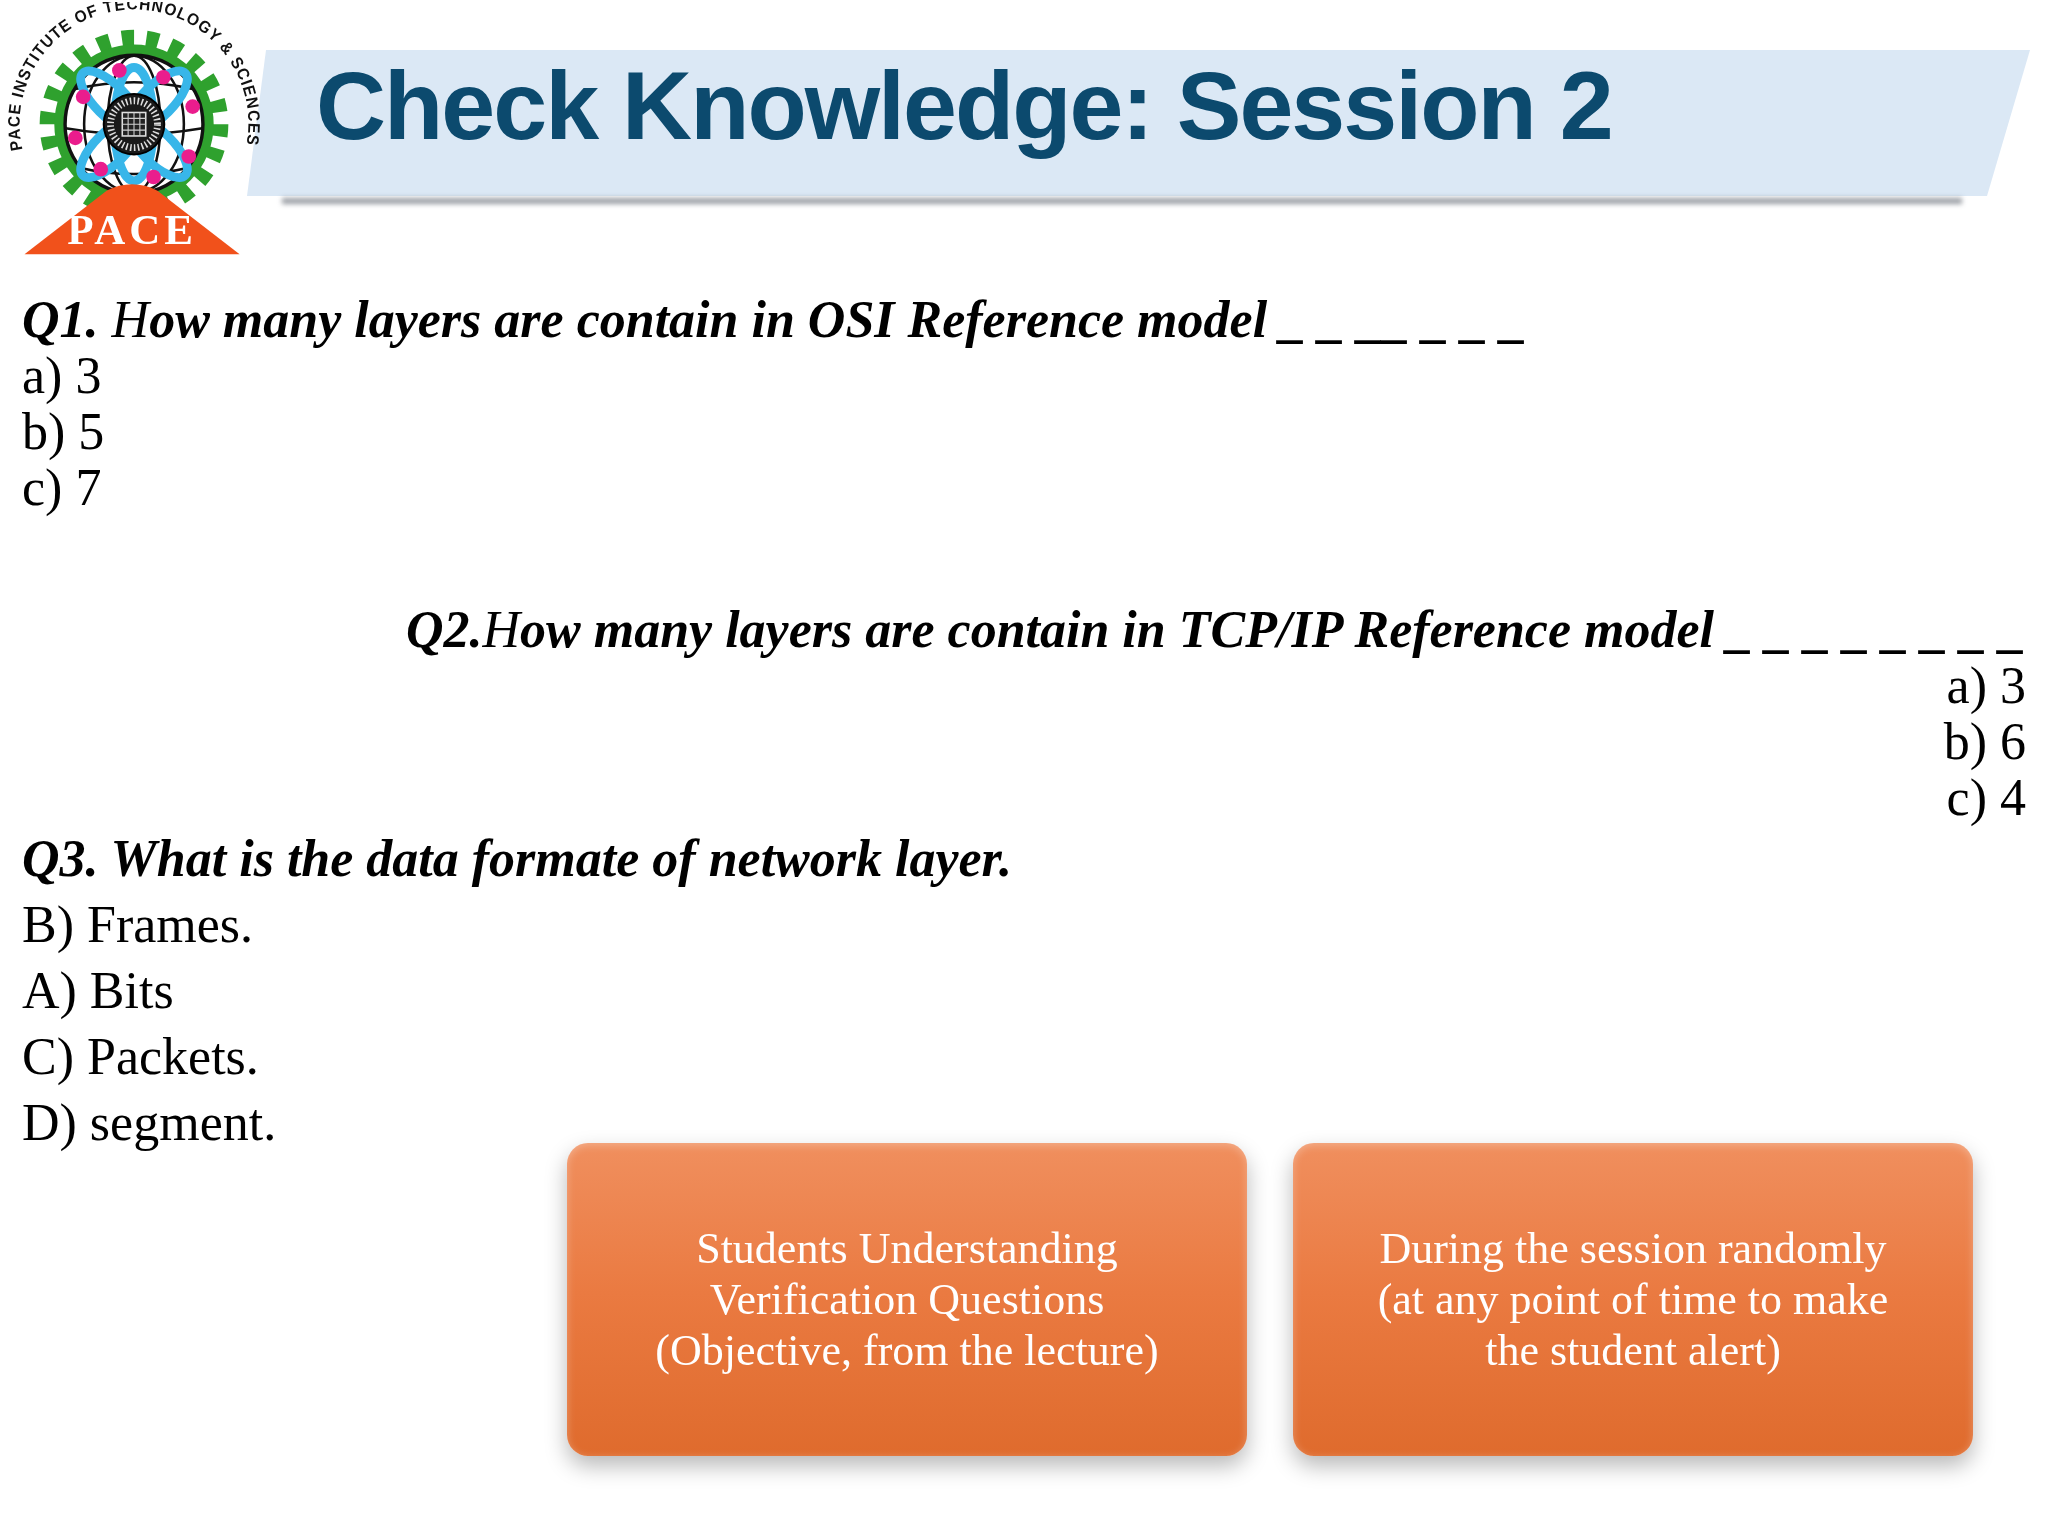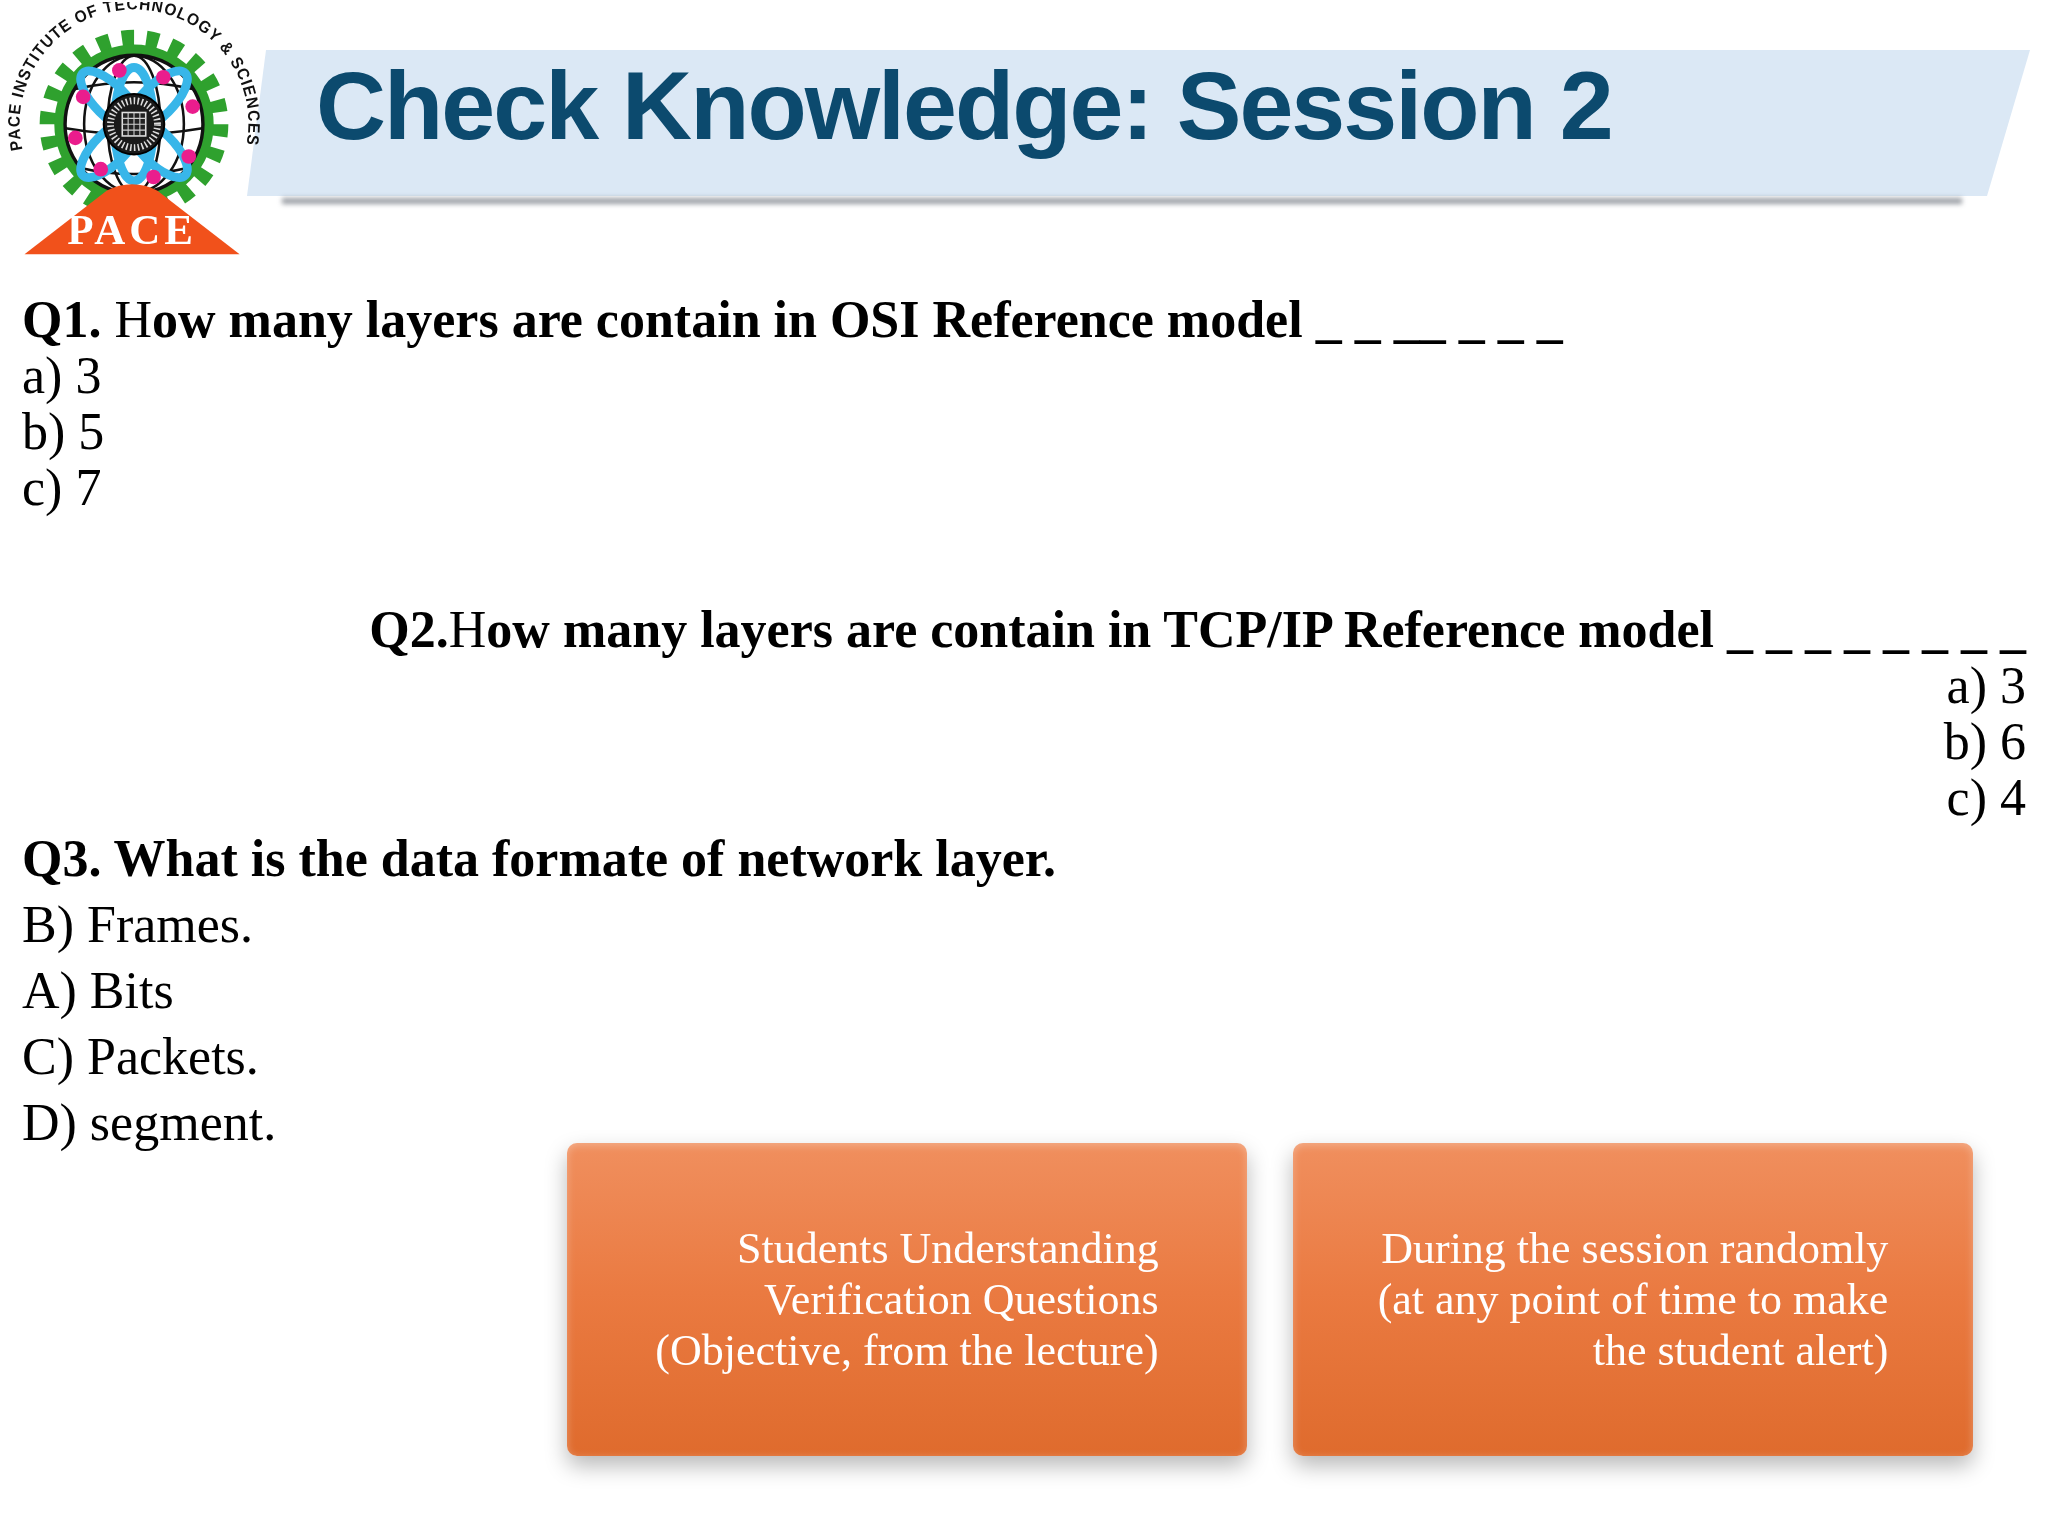--- a/index.html
+++ b/index.html
@@ -14,31 +14,31 @@
   .title{position:absolute;left:316px;top:56px;width:1600px;
          font-family:"Liberation Sans",sans-serif;font-weight:700;font-size:97px;
          line-height:100px;letter-spacing:-2px;color:#0c4a6e;white-space:pre;}
 
   
   .logo{position:absolute;left:2px;top:2px;width:264px;height:264px;}
 
   
   .questions{position:absolute;left:22px;top:292px;width:2004px;}
   .q-line{font-size:52px;line-height:56px;white-space:pre;font-weight:400;}
-  .q-head{font-weight:700;}
+  .q-head{font-weight:700;font-style:italic;}
   .q-head .lead{font-weight:400;}
   #qb2{margin-top:86px;text-align:right;}
   #qb3{}
   #qb3 .q-line{line-height:66px;}
 
   
-  .callout{position:absolute;top:1143px;width:680px;height:313px;border-radius:10px;
+  .callout{position:absolute;top:1143px;width:680px;height:313px;border-radius:21px;
            background:linear-gradient(180deg,#f08f5e 0%,#ea7a41 48%,#df6b2d 100%);
            box-shadow:0 10px 22px rgba(0,0,0,.28), inset 0 2px 8px rgba(255,255,255,.30);
-           display:flex;align-items:center;justify-content:center;text-align:right;
+           display:flex;align-items:center;justify-content:center;text-align:center;
            color:#ffffff;font-size:44px;line-height:1.16;white-space:pre-line;}
   #callout1{left:567px;}
   #callout2{left:1293px;}
 </style>
 </head>
 <body>
 
 <div class="slide">
 
   <div class="banner"></div>

